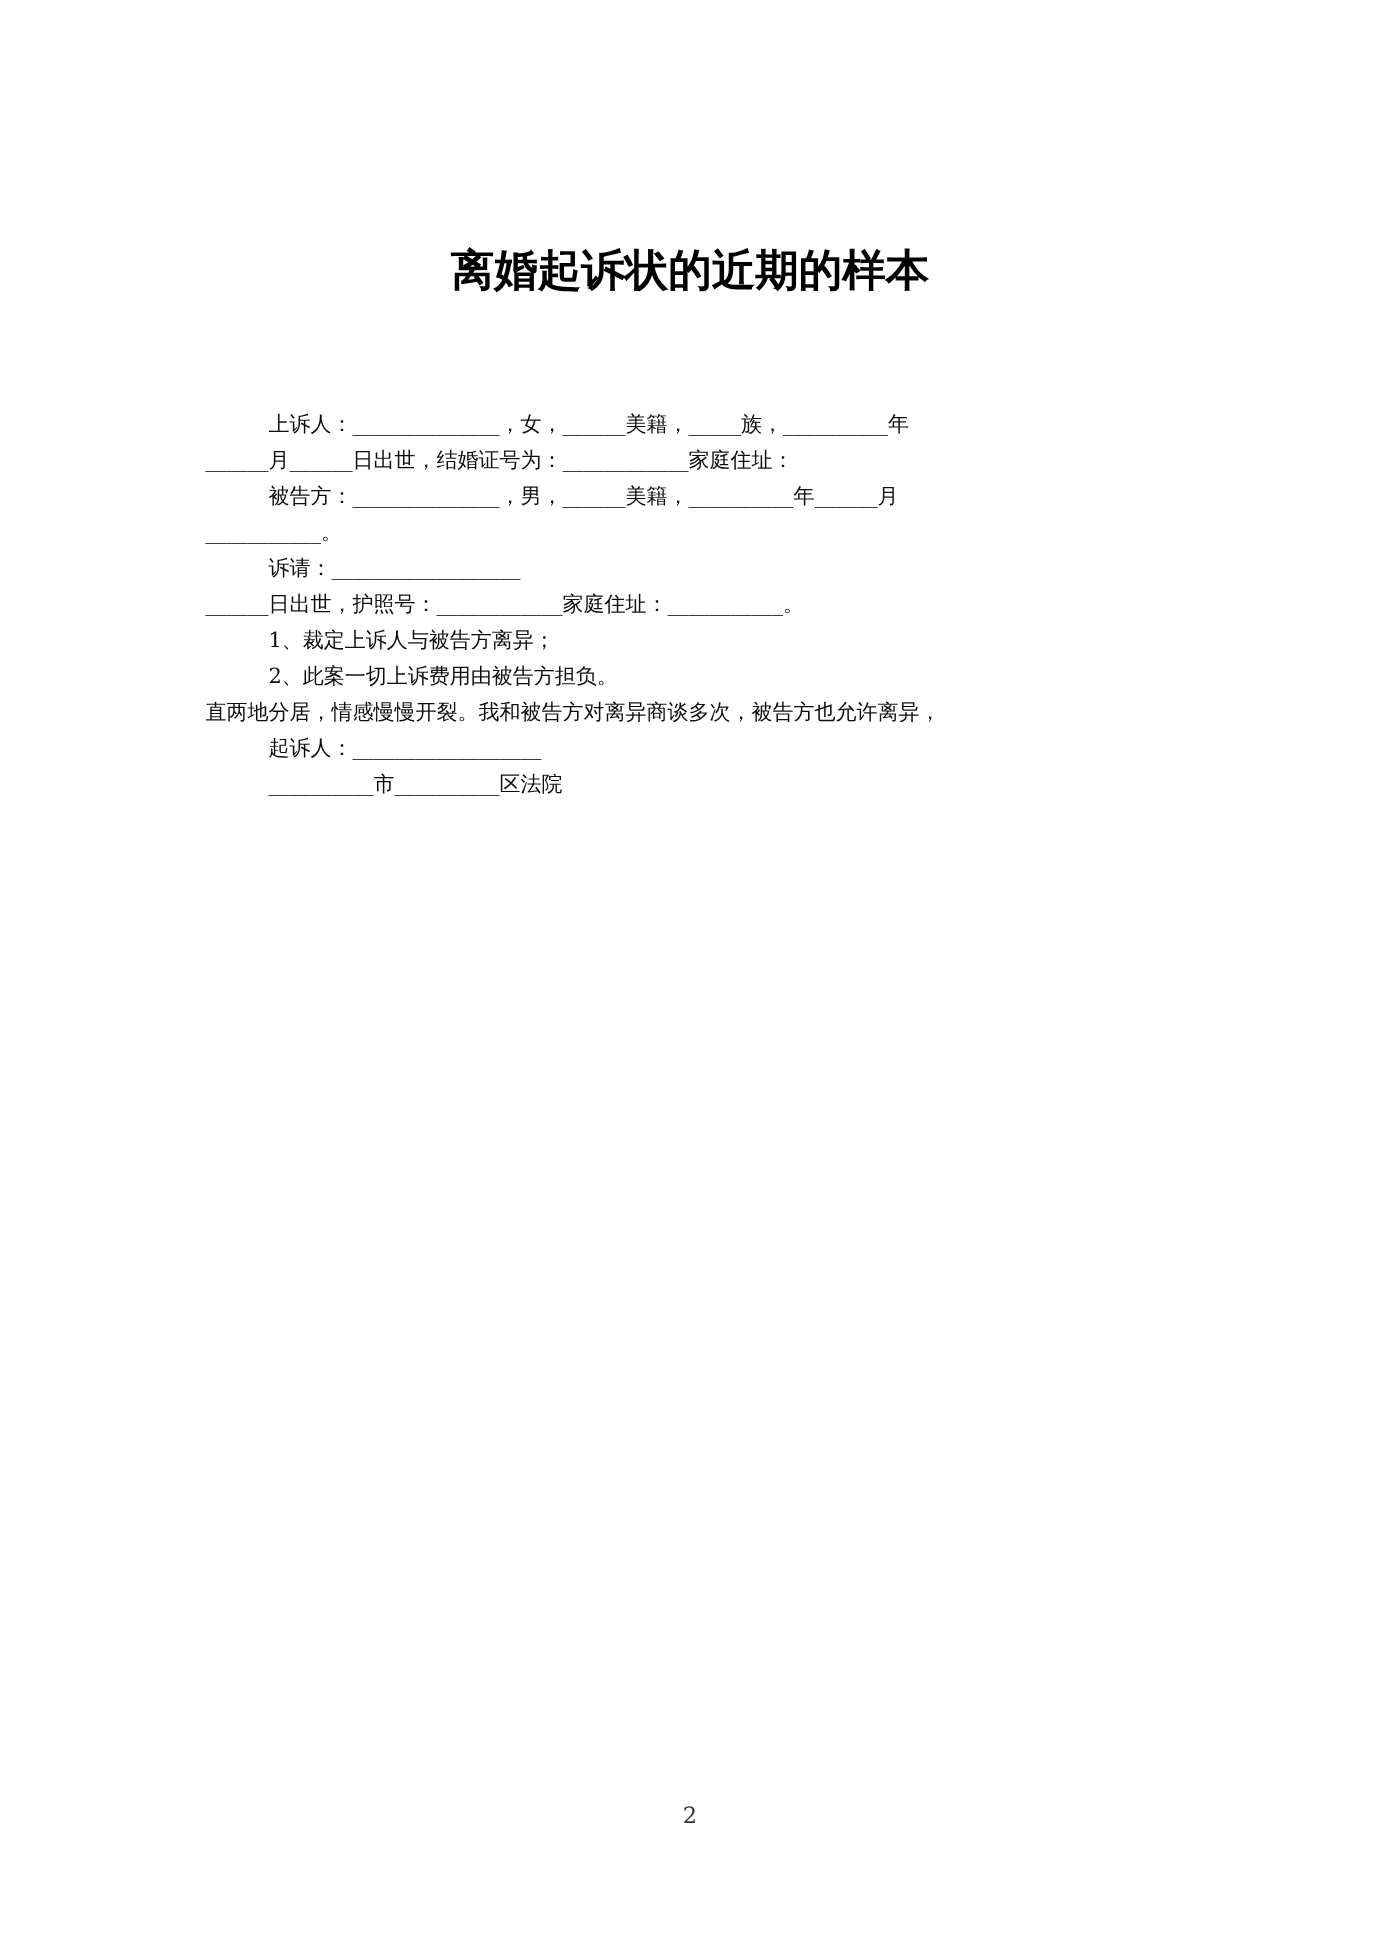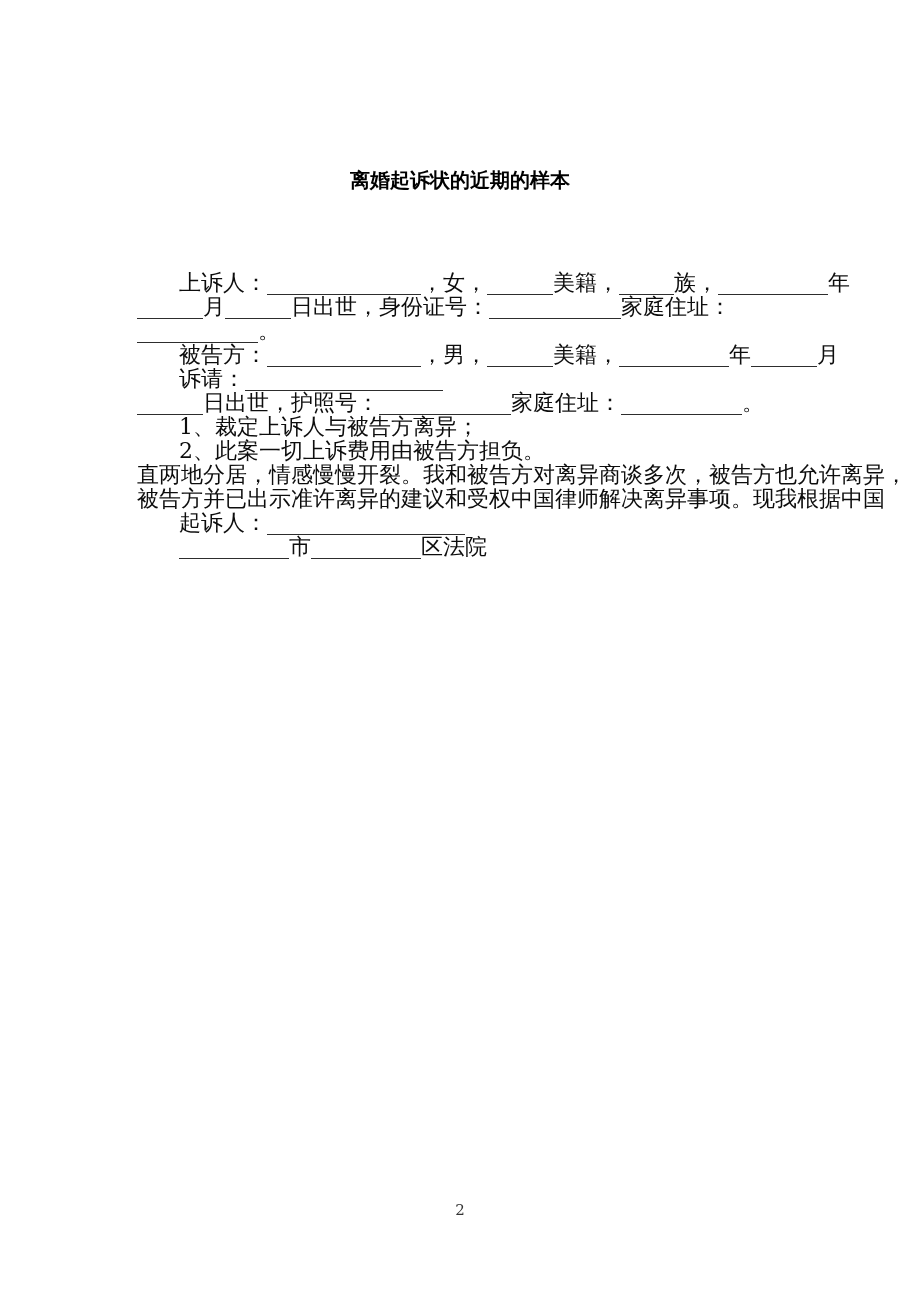--- a/index.html
+++ b/index.html
@@ -15,27 +15,27 @@
     color: #000000;
     overflow: hidden;
     font-family: "DejaVu Serif", serif;
   }
   .doc-title {
     margin: 0;
     padding-top: 163px;
     text-align: center;
     font-family: "DejaVu Sans", sans-serif;
     font-weight: 700;
-    font-size: 20px;
+    font-size: 29px;
     line-height: 35px;
     color: #000000;
   }
   .doc-body {
     margin: 73px 137px 0 137px;
-    font-size: 22px;
+    font-size: 14px;
     line-height: 24px;
     color: #0d0d0d;
   }
   .line {
     margin: 0;
     padding: 0;
     white-space: pre;
     height: 24px;
   }
   .line.ind {
@@ -54,28 +54,27 @@
 </style>
 </head>
 <body>
 
 <div class="page">
 
   <h1 class="doc-title">离婚起诉状的近期的样本</h1>
 
   <div class="doc-body">
     <p class="line ind">上诉人：______________，女，______美籍，_____族，__________年</p>
-    <p class="line">______月______日出世，身份证号：____________家庭住址：</p>
+    <p class="line">______月______日出世，结婚证号为：____________家庭住址：</p>
+    <p class="line ind">被告方：______________，男，______美籍，__________年______月</p>
     <p class="line">___________。</p>
-    <p class="line ind">被告方：______________，男，______美籍，__________年______月</p>
     <p class="line ind">诉请：__________________</p>
     <p class="line">______日出世，护照号：____________家庭住址：___________。</p>
     <p class="line ind">1、裁定上诉人与被告方离异；</p>
     <p class="line ind">2、此案一切上诉费用由被告方担负。</p>
     <p class="line">直两地分居，情感慢慢开裂。我和被告方对离异商谈多次，被告方也允许离异，</p>
-    <p class="line">被告方并已出示准许离异的建议和受权中国律师解决离异事项。现我根据中国</p>
     <p class="line ind">起诉人：__________________</p>
     <p class="line ind">__________市__________区法院</p>
   </div>
 
   <div class="page-footer">2</div>
 
 </div>
 
 </body></html>

